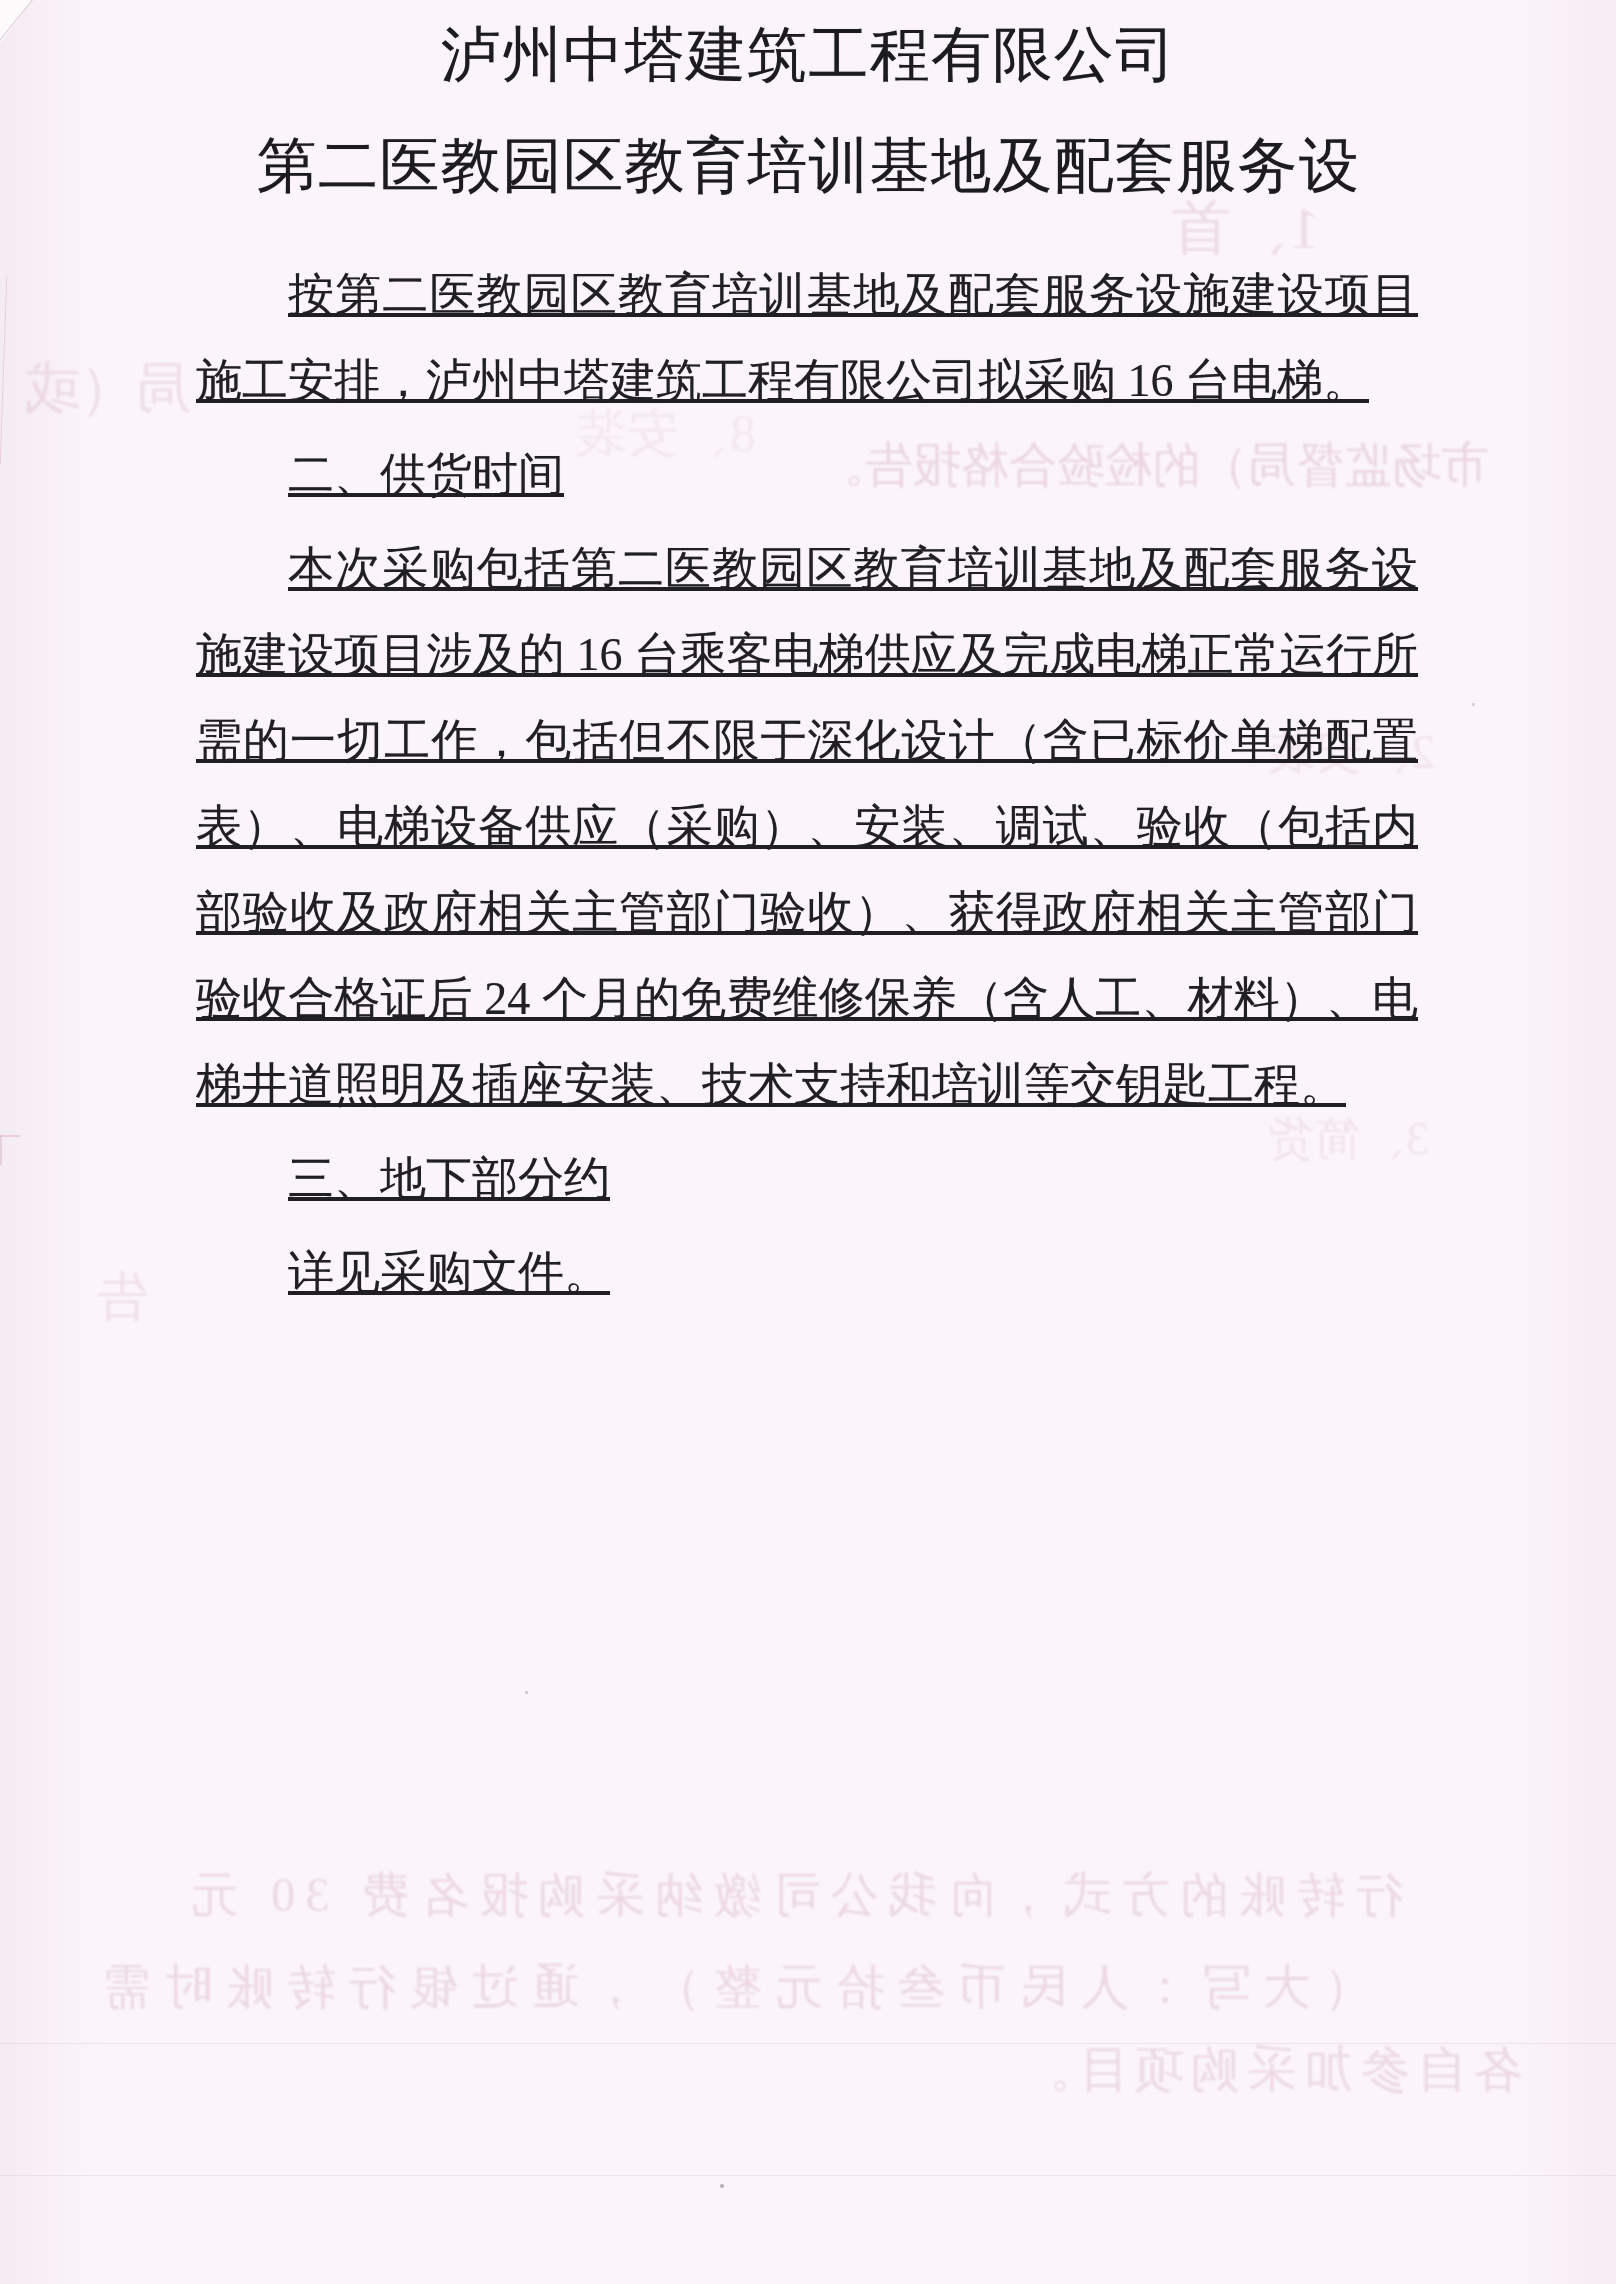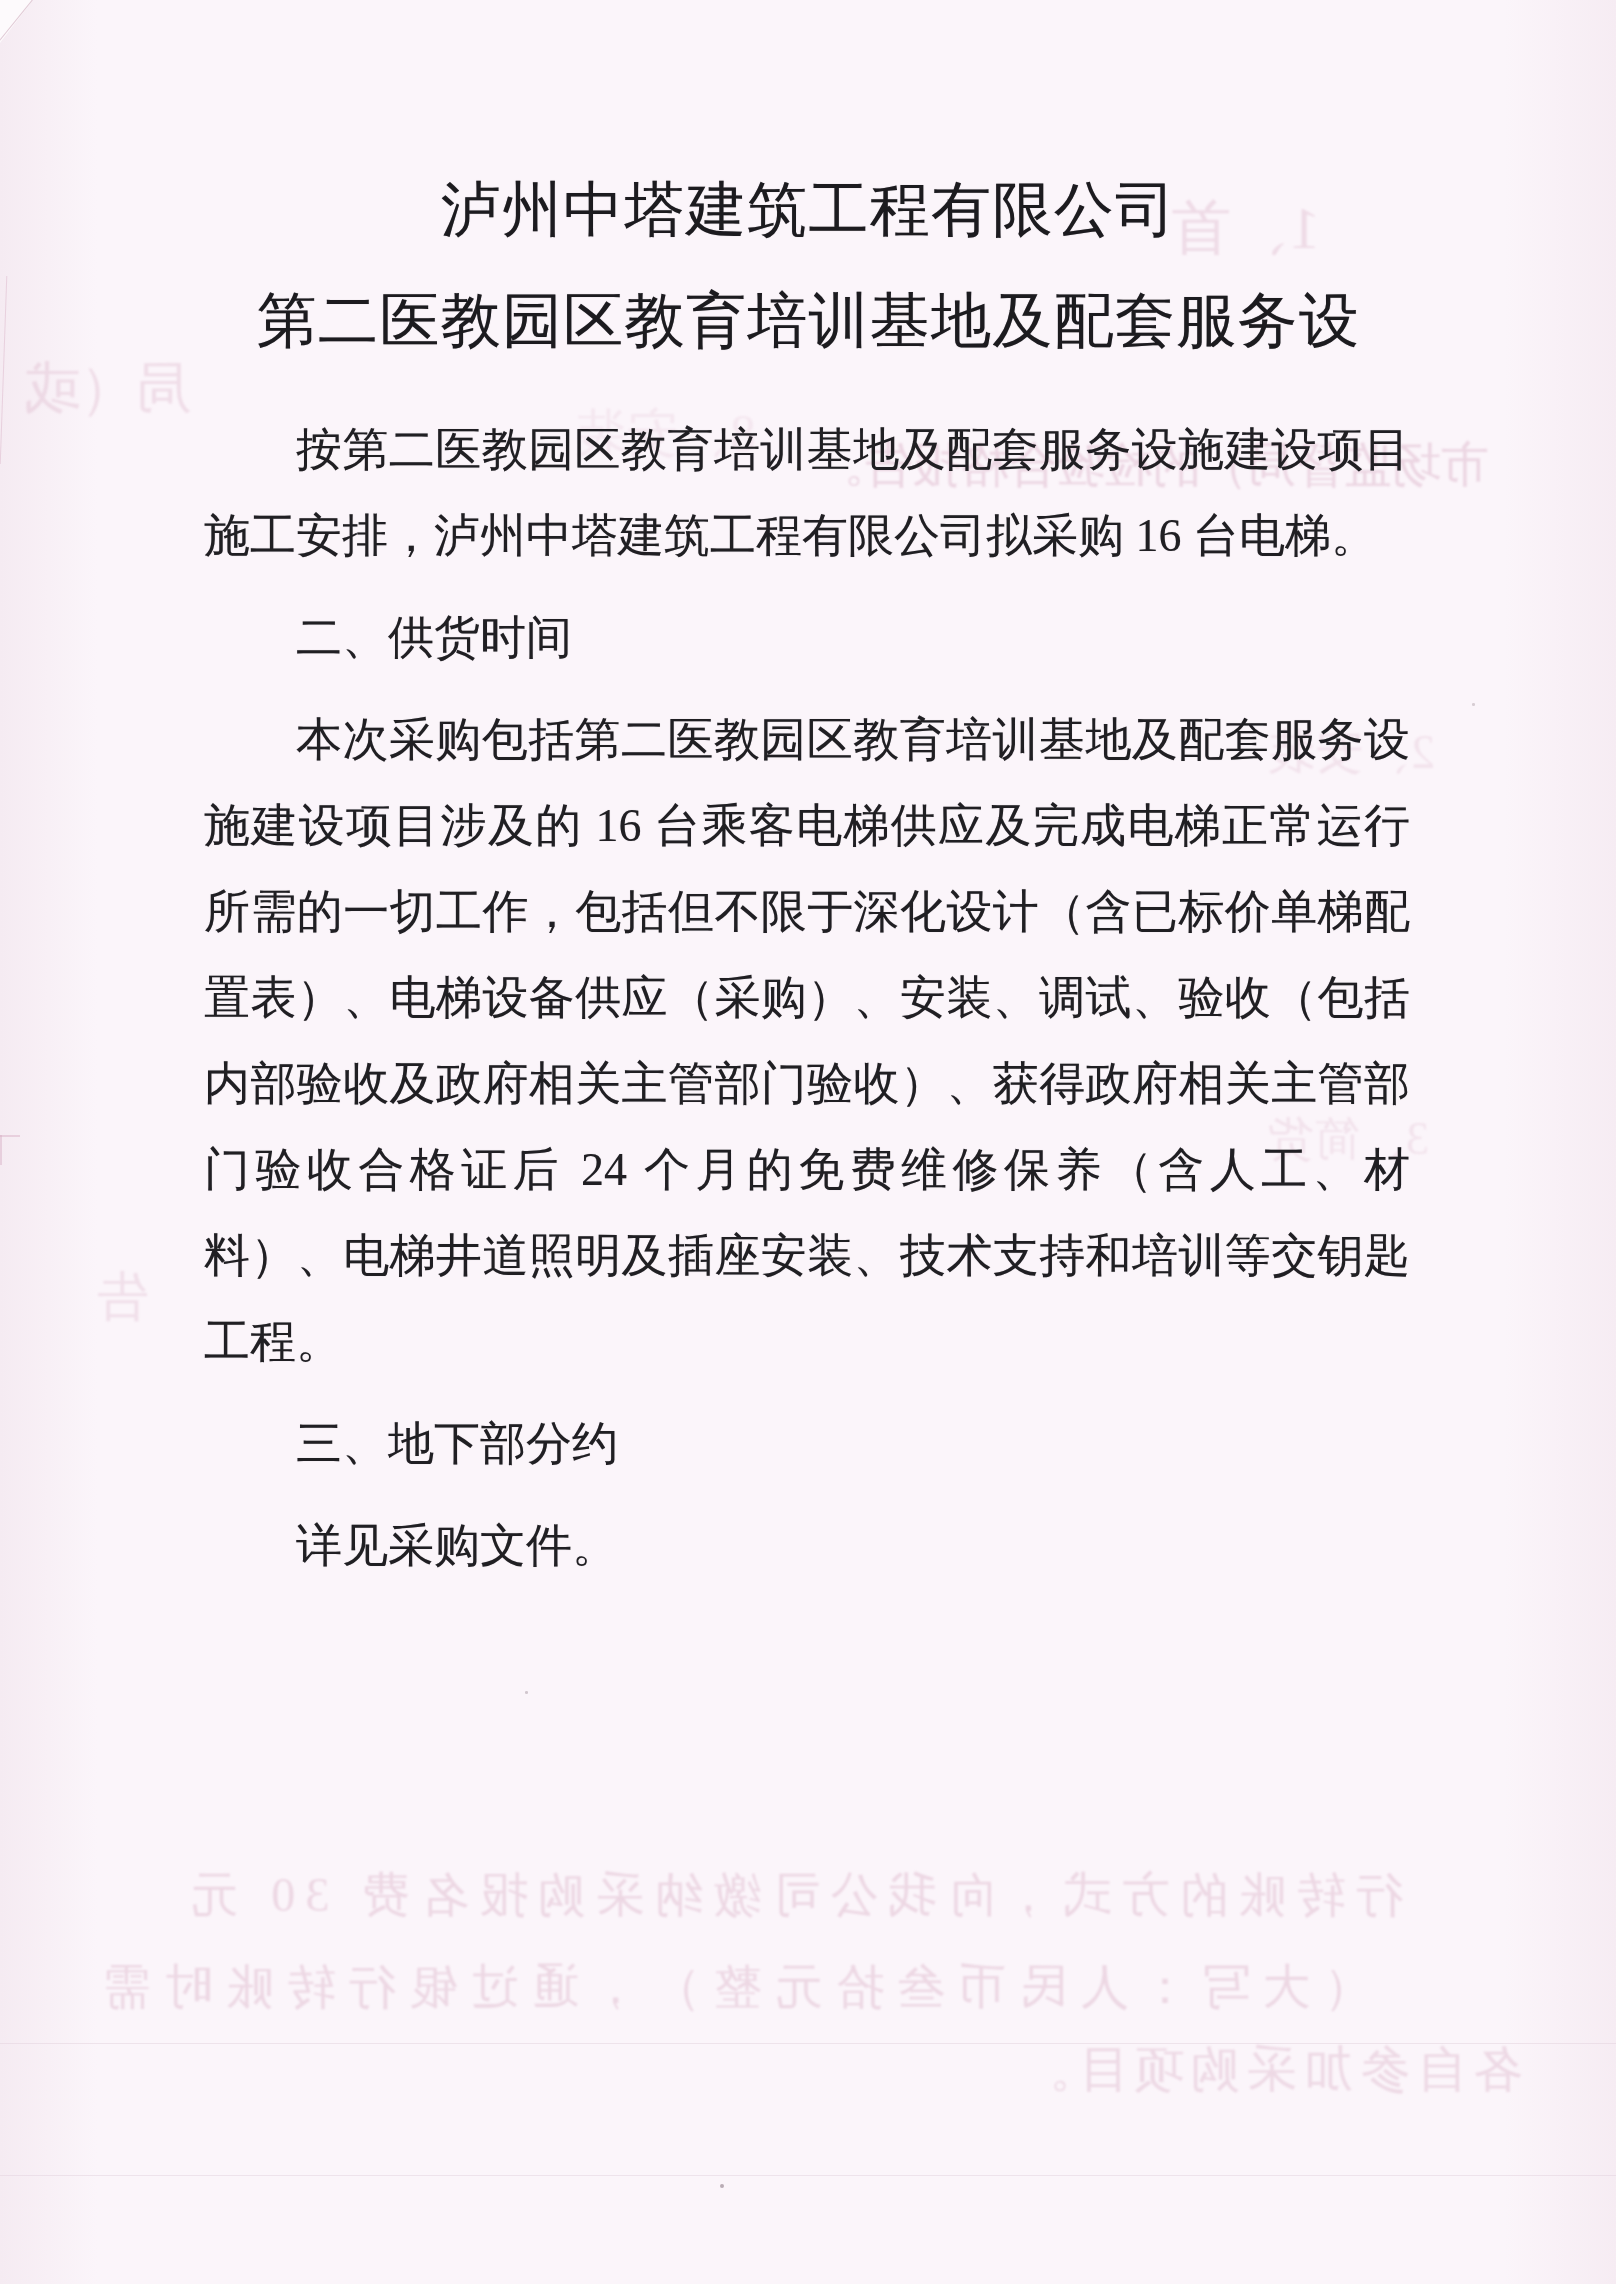--- a/index.html
+++ b/index.html
@@ -67,39 +67,38 @@
   .bf3 { left: 816px; top: 433px;  font-size: 48px; opacity: .34; }
   .bf4 { left: 1267px; top: 720px; font-size: 48px; opacity: .20; }
   .bf5 { left: 1268px; top: 1108px; font-size: 46px; opacity: .20; }
   .bf6 { left: 96px;  top: 1262px; font-size: 52px; opacity: .24; }
   .bf7 { left: 180px;  top: 1863px; font-size: 48px; opacity: .32; letter-spacing: 10.4px; }
   .bf8 { left: 91px;  top: 1955px; font-size: 48px; opacity: .32; letter-spacing: 13px; }
   .bf9 { left: 1014px; top: 2036px; font-size: 50px; opacity: .30; letter-spacing: 6.5px; }
   
   .title-block {
     position: relative;
-    padding-top: 155px;
     text-align: center;
     font-size: 60px;
     line-height: 111px;
     letter-spacing: 1.3px;
     color: #1c1b1f;
     text-shadow: 0 0 0.7px rgba(25,25,30,.45);
   }
   .body-block {
     position: relative;
     width: 1238px;
     margin: 30px 190px 0 188px;
     font-size: 46px;
     line-height: 86px;
     text-align: justify;
     color: #201f23;
     text-shadow: 0 0 0.7px rgba(25,25,30,.4);
   }
-  .doc-par { text-indent: 2em; margin: 16px; }
+  .doc-par { text-indent: 2em; margin: 8px; text-decoration: underline; }
 </style>
 </head>
 <body>
 
 <div class="page">
 
   <div class="dogear"></div>
   <div class="dogear-line"></div>
   <div class="edge-line"></div>
   <div class="corner-mark-h"></div>

